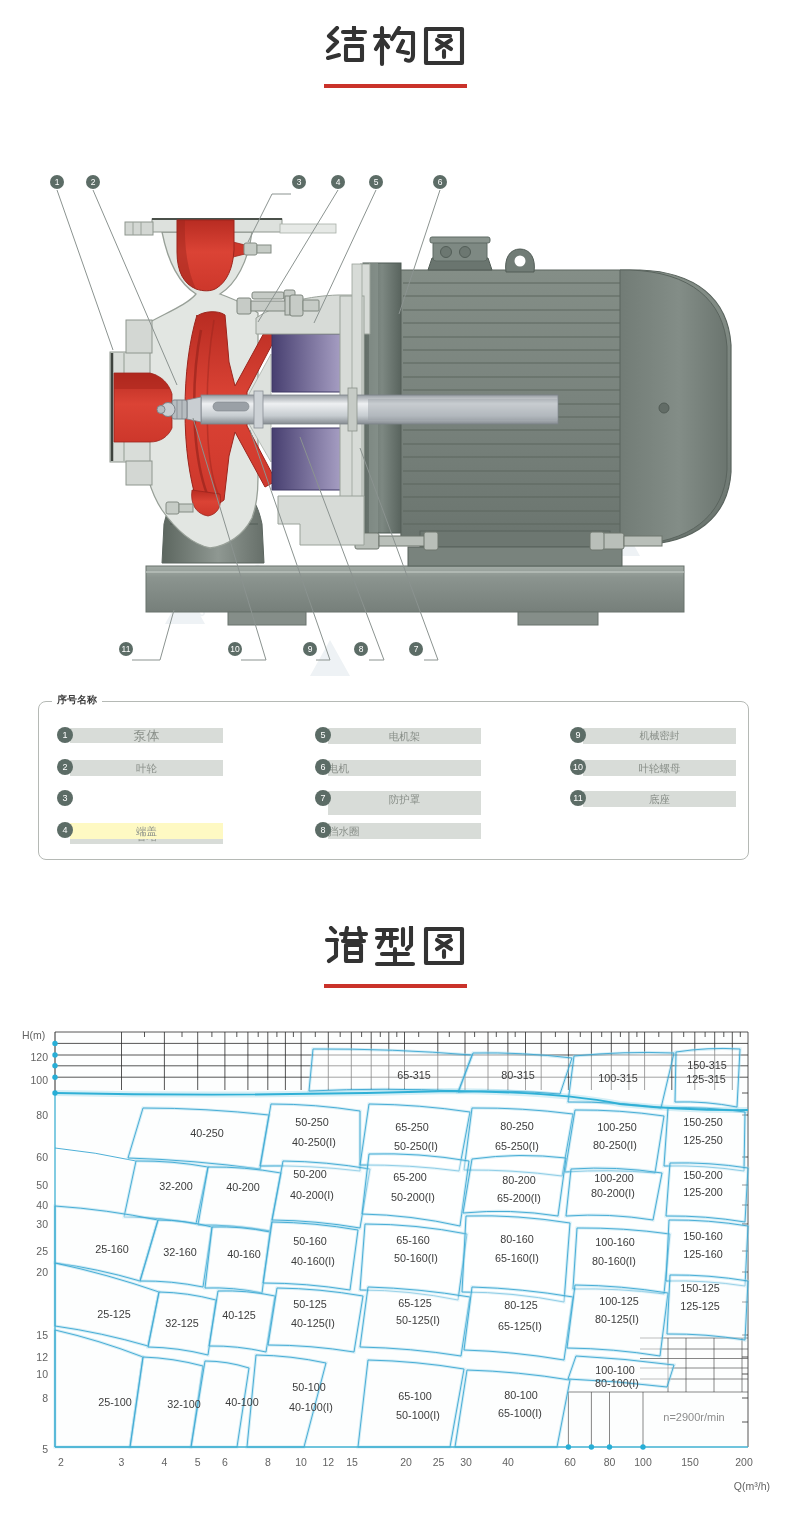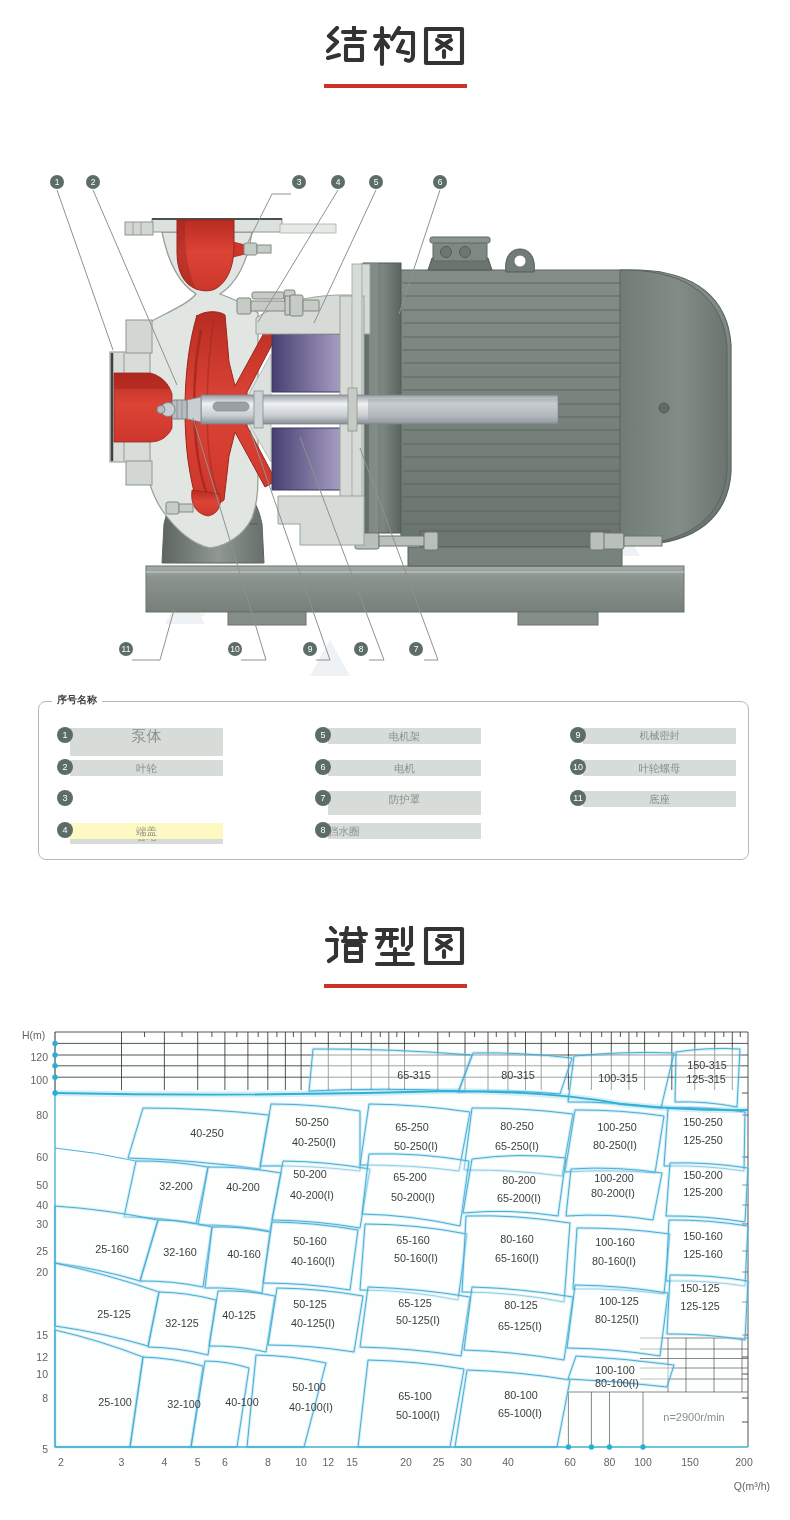--- a/index.html
+++ b/index.html
@@ -283,36 +283,36 @@
         <circle cx="416" cy="649" r="7" fill="#5c6c66"></circle>
         <text x="416" y="652">7</text>
       </g>
 </svg>
 
 <div style="position:absolute;left:38px;top:701px;width:709px;height:157px;border:1px solid #b5b9b5;border-radius:8px"></div>
 
 <div style="position:absolute;left:52px;top:693px;background:#fff;padding:0 5px;font-size:10px;font-weight:bold;color:#3f3f3f">序号名称</div>
 
 <div style="position:absolute;left:57px;top:727.0px;width:16px;height:16px;border-radius:50%;background:#5c6c66;color:#fff;font-size:9px;line-height:16px;text-align:center;z-index:2">1</div>
-<div style="position:absolute;left:70px;top:728.0px;width:153px;height:28px;background:#d8dcd8;color:#8a908a;font-size:15px;line-height:16px;text-align:center">泵体</div>
+<div style="position:absolute;left:70px;top:728.0px;width:153px;height:15px;background:#d8dcd8;color:#8a908a;font-size:13px;line-height:16px;text-align:center">泵体</div>
 
 <div style="position:absolute;left:57px;top:758.7px;width:16px;height:16px;border-radius:50%;background:#5c6c66;color:#fff;font-size:9px;line-height:16px;text-align:center;z-index:2">2</div>
 <div style="position:absolute;left:70px;top:759.7px;width:153px;height:16px;background:#d8dcd8;color:#8a908a;font-size:10.5px;line-height:16px;text-align:center">叶轮</div>
 
 <div style="position:absolute;left:57px;top:790.4px;width:16px;height:16px;border-radius:50%;background:#5c6c66;color:#fff;font-size:9px;line-height:16px;text-align:center;z-index:2">3</div>
 <div style="position:absolute;left:70px;top:828px;width:153px;height:16px;background:#d8dcd8;color:#8a908a;font-size:10.5px;line-height:16px;text-align:center">管堵</div>
 
 <div style="position:absolute;left:57px;top:822.1px;width:16px;height:16px;border-radius:50%;background:#5c6c66;color:#fff;font-size:9px;line-height:16px;text-align:center;z-index:2">4</div>
 <div style="position:absolute;left:70px;top:823.1px;width:153px;height:16px;background:#fef9c3;color:#8a908a;font-size:10.5px;line-height:16px;text-align:center">端盖</div>
 
 <div style="position:absolute;left:315px;top:727.0px;width:16px;height:16px;border-radius:50%;background:#5c6c66;color:#fff;font-size:9px;line-height:16px;text-align:center;z-index:2">5</div>
 <div style="position:absolute;left:328px;top:728.0px;width:153px;height:16px;background:#d8dcd8;color:#8a908a;font-size:10.5px;line-height:16px;text-align:center">电机架</div>
 
 <div style="position:absolute;left:315px;top:758.7px;width:16px;height:16px;border-radius:50%;background:#5c6c66;color:#fff;font-size:9px;line-height:16px;text-align:center;z-index:2">6</div>
-<div style="position:absolute;left:328px;top:759.7px;width:153px;height:16px;background:#d8dcd8;color:#8a908a;font-size:10.5px;line-height:16px;text-align:center">电机</div>
+<div style="position:absolute;left:328px;top:759.7px;width:153px;height:16px;background:#d8dcd8;color:#8a908a;font-size:10.5px;line-height:16px;">电机</div>
 
 <div style="position:absolute;left:315px;top:790.4px;width:16px;height:16px;border-radius:50%;background:#5c6c66;color:#fff;font-size:9px;line-height:16px;text-align:center;z-index:2">7</div>
 <div style="position:absolute;left:328px;top:791.4px;width:153px;height:24px;background:#d8dcd8;color:#8a908a;font-size:10.5px;line-height:16px;text-align:center">防护罩</div>
 
 <div style="position:absolute;left:315px;top:822.1px;width:16px;height:16px;border-radius:50%;background:#5c6c66;color:#fff;font-size:9px;line-height:16px;text-align:center;z-index:2">8</div>
 <div style="position:absolute;left:328px;top:823.1px;width:153px;height:16px;background:#d8dcd8;color:#8a908a;font-size:10.5px;line-height:16px;">挡水圈</div>
 
 <div style="position:absolute;left:570px;top:727.0px;width:16px;height:16px;border-radius:50%;background:#5c6c66;color:#fff;font-size:9px;line-height:16px;text-align:center;z-index:2">9</div>
 <div style="position:absolute;left:583px;top:728.0px;width:153px;height:16px;background:#d8dcd8;color:#8a908a;font-size:10px;line-height:16px;text-align:center">机械密封</div>
 

